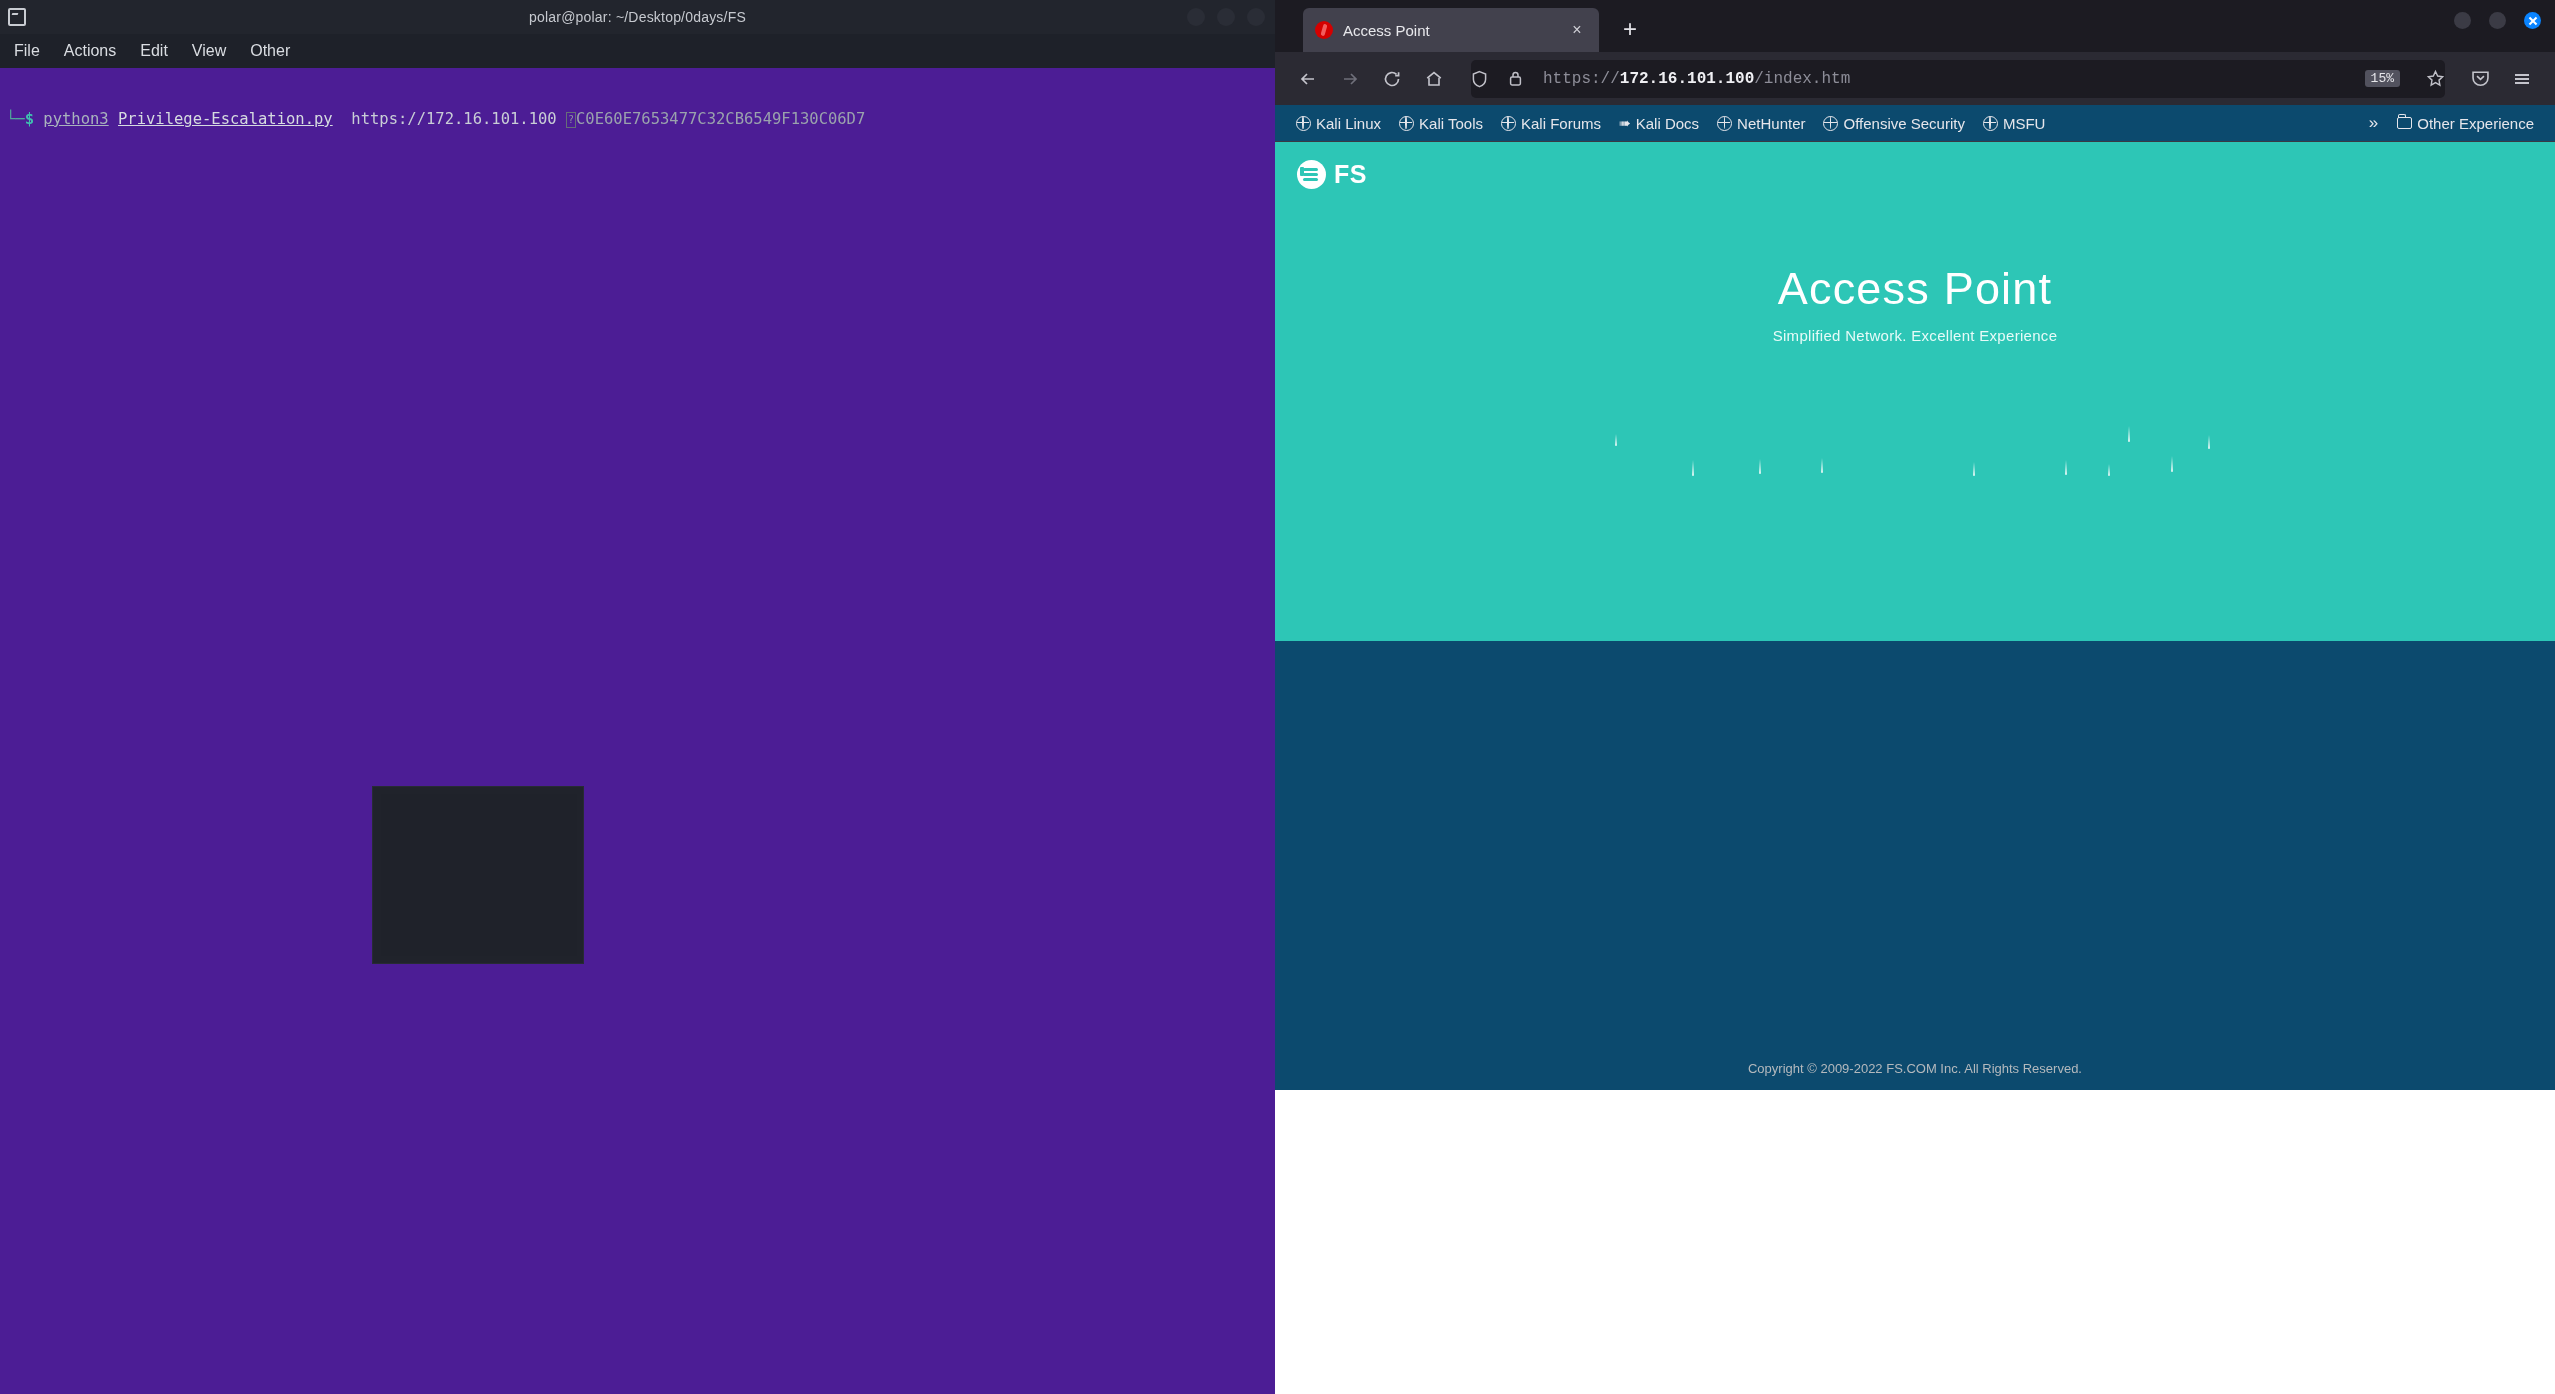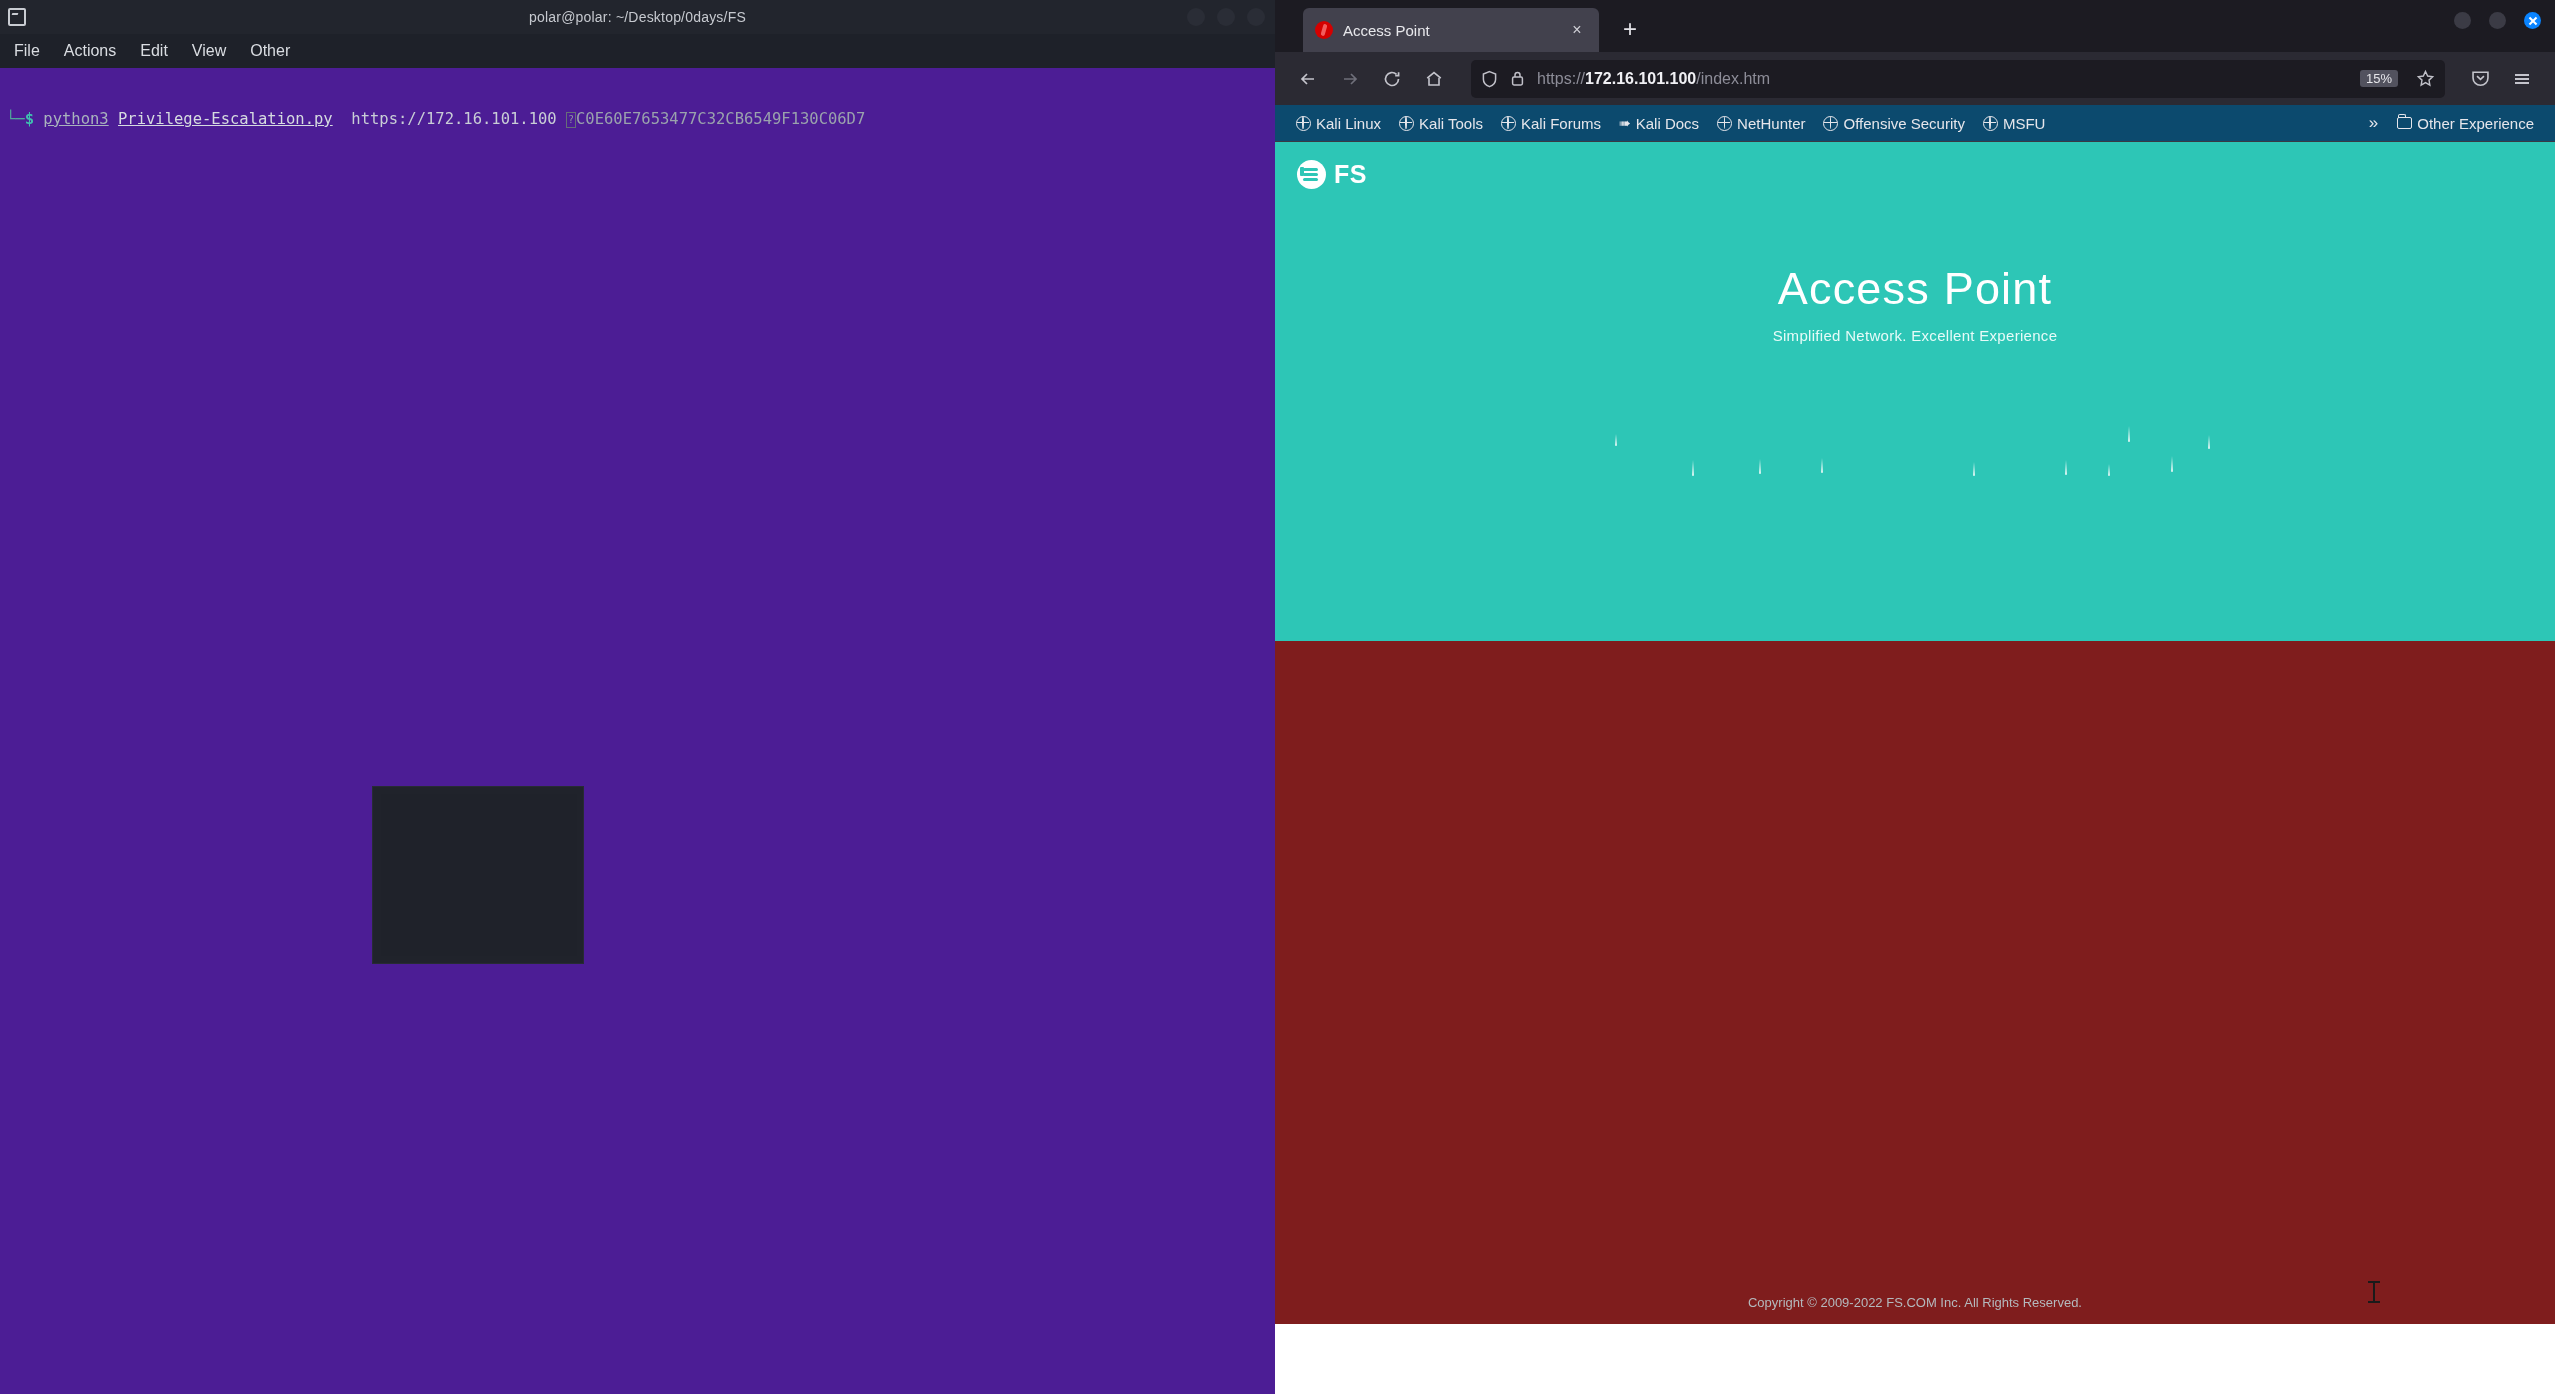--- a/index.html
+++ b/index.html
@@ -193,22 +193,23 @@
   }
   .navbtn svg { display: block; }
   .navbtn.disabled { color: #6f6f7a; }
   .urlbar {
     flex: 1 1 auto;
     height: 38px;
     background: #1c1b22;
     border-radius: 5px;
     margin: 0 12px 0 14px;
     display: flex; align-items: center;
-    padding: 0 10px;
-    gap: 12px;
+    padding: 0 0;
+    gap: 20px;
+    font-family: Liberation Mono, monospace;
   }
   .urlbar .shield, .urlbar .lock { color: #c0c0c8; display:flex; }
   .url-text {
     flex: 1 1 auto;
     font-size: 16px; color: #8d8d98;
     white-space: nowrap; overflow: hidden;
   }
   .url-text b { color: #f0f0f4; font-weight: 700; }
   .zoom-badge {
     background: #52525e; color: #e6e6ea;
@@ -253,21 +254,21 @@
     position: relative; flex: 0 0 auto;
   }
   .folder::before {
     content: ""; position: absolute;
     left: 0px; top: -4px; width: 6px; height: 3px;
     border: 1.5px solid #e6e6eb; border-bottom: none;
     border-radius: 2px 2px 0 0;
   }
 
   
-  .page { position: relative; height: 1182px; background: #7f1d1d; overflow: hidden; }
+  .page { position: relative; height: 948px; background: #0c4a6e; overflow: hidden; }
   .hero {
     height: 499px;
     background: #2dc6b6;
     position: relative;
     overflow: hidden;
   }
   .fs-logo {
     position: absolute; left: 22px; top: 18px;
     display: flex; align-items: center; gap: 8px;
   }

